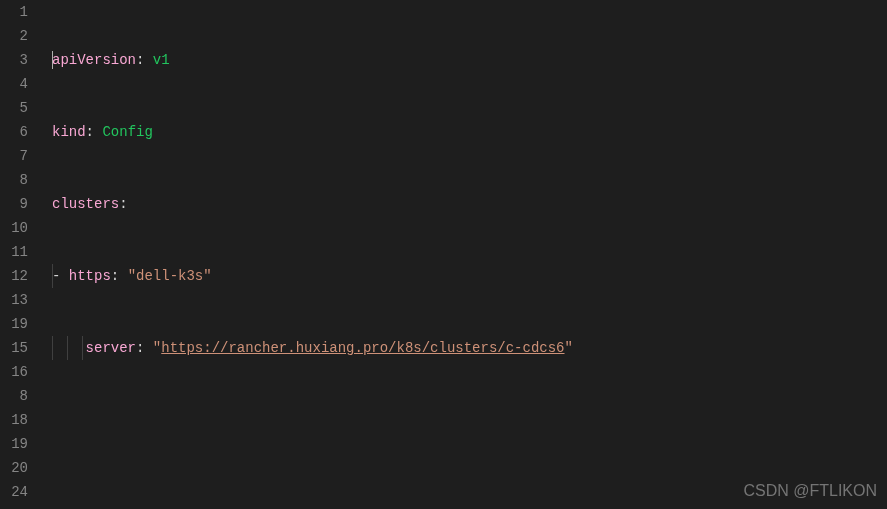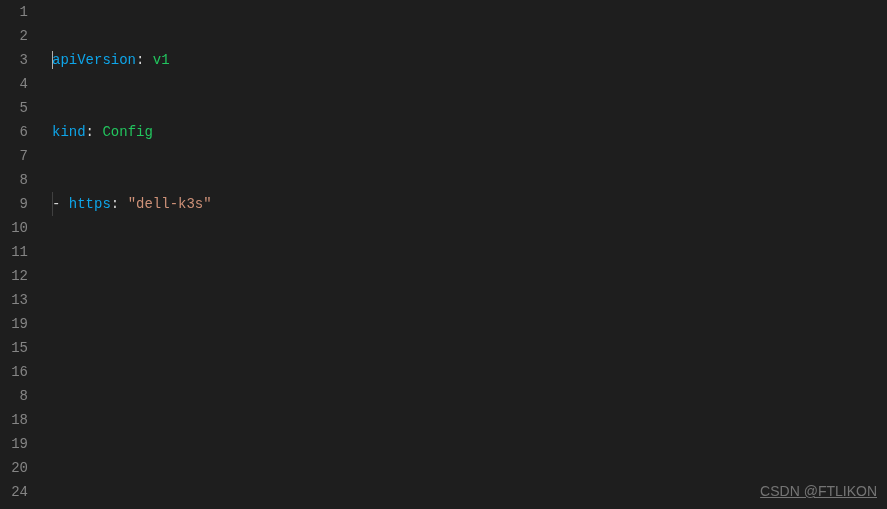--- a/index.html
+++ b/index.html
@@ -37,42 +37,41 @@
     }
     .line { height: 24px; position: relative; }
     .indent-guide {
       display: inline-block;
       border-left: 1px solid #404040;
       width: 1px;
       height: 24px;
       position: absolute;
       top: 0;
     }
-    .key { color: #0ea5e9; }
+    .key { color: #f9a8d4; }
     .string { color: #ce9178; }
     .scalar { color: #22c55e; }
     .punct { color: #d4d4d4; }
     .url { text-decoration: underline; text-decoration-color: #ce9178; }
     .cursor {
       position: absolute;
       width: 1px;
       height: 18px;
       background: #aeafad;
       left: 0;
       top: 3px;
     }
     .watermark {
       position: absolute;
       bottom: 6px;
       right: 10px;
       color: #8a8a8a;
       font-family: Arial, sans-serif;
-      font-size: 14px;
+      font-size: 16px;
       opacity: 0.8;
-      text-decoration: underline;
     }
   </style>
 </head>
 <body>
 
 <div class="editor">
   <div class="gutter">
     <div class="ln">1</div>
     <div class="ln">2</div>
     <div class="ln">3</div>
@@ -92,21 +91,23 @@
     <div class="ln">8</div>
     <div class="ln">18</div>
     <div class="ln">19</div>
     <div class="ln">20</div>
     <div class="ln">24</div>
   </div>
 
   <div class="code">
     <div class="line"><span class="cursor"></span><span class="key">apiVersion</span><span class="punct">:</span> <span class="scalar">v1</span></div>
     <div class="line"><span class="key">kind</span><span class="punct">:</span> <span class="scalar">Config</span></div>
+    <div class="line"><span class="key">clusters</span><span class="punct">:</span></div>
     <div class="line"><span class="indent-guide" style="left:0px"></span><span class="punct">- </span><span class="key">https</span><span class="punct">:</span> <span class="string">"dell-k3s"</span></div>
+    <div class="line"><span class="indent-guide" style="left:0px"></span><span class="indent-guide" style="left:15px"></span><span class="indent-guide" style="left:30px"></span>    <span class="key">server</span><span class="punct">:</span> <span class="string">"</span><span class="string url">https://rancher.huxiang.pro/k8s/clusters/c-cdcs6</span><span class="string">"</span></div>
     <div class="line"></div>
     
     
     
     
     
     
     
     
     

